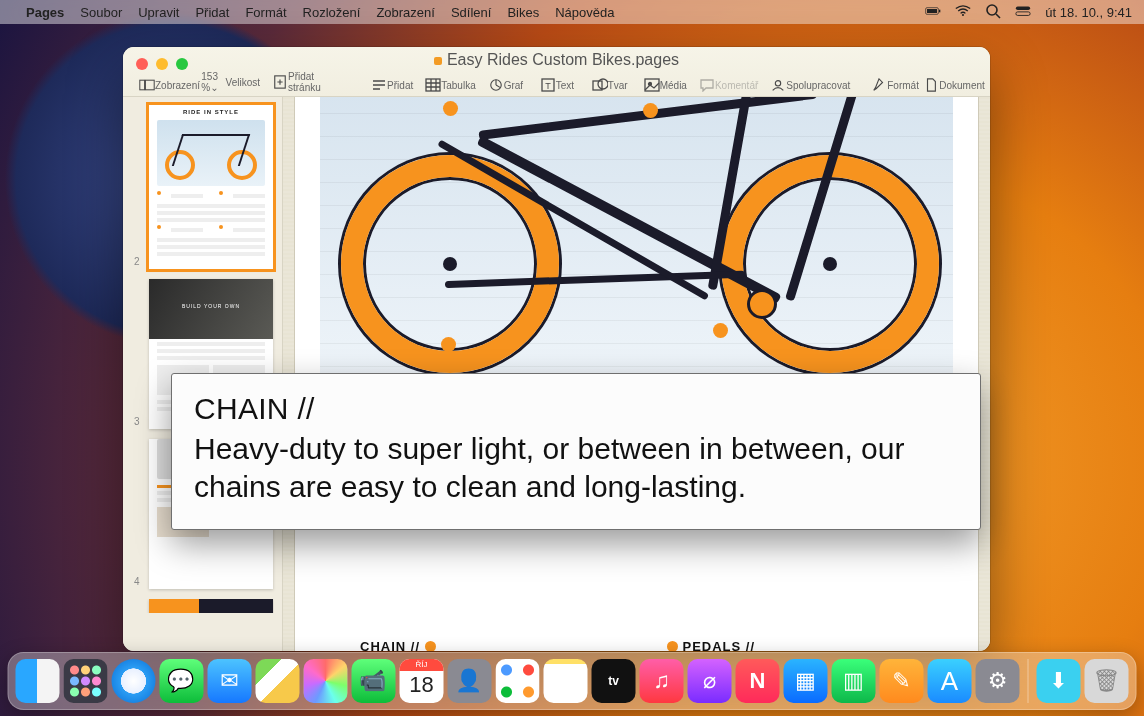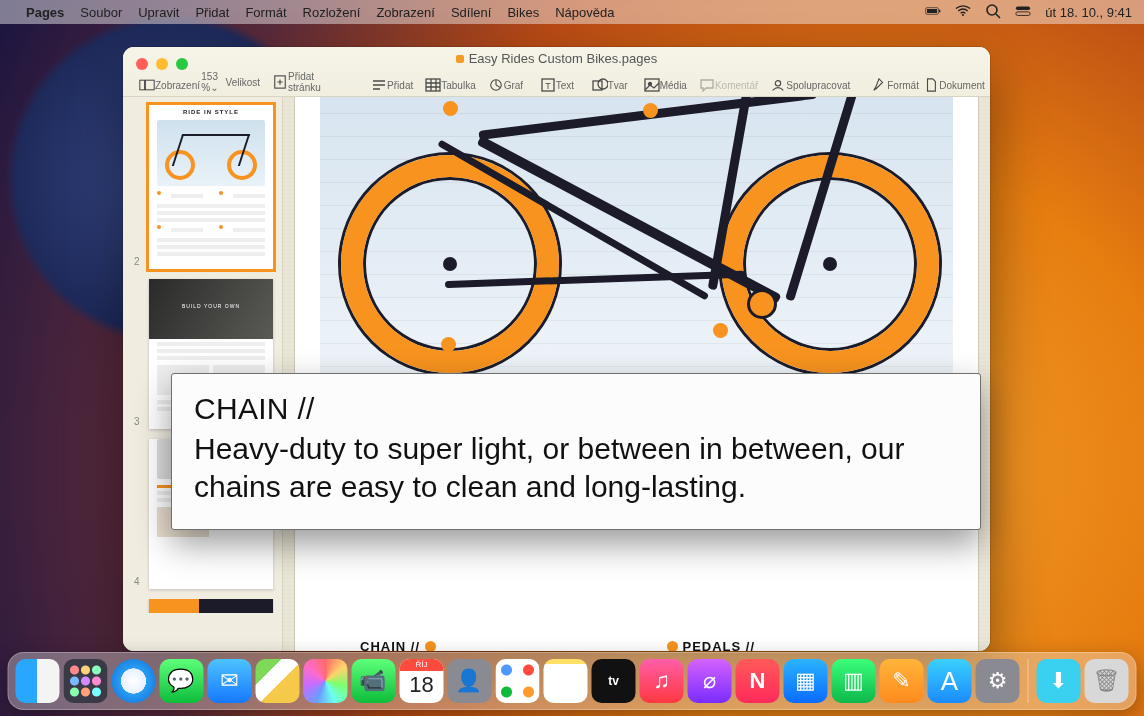--- a/index.html
+++ b/index.html
@@ -18,21 +18,21 @@
   .menubar .status { display:flex; align-items:center; gap:14px; }
   .menubar .status svg { width:16px; height:16px; }
   .menubar .datetime { font-size:13px; }
   
   .window { position:absolute; left:123px; top:47px; width:867px; height:604px; background:#f6f4e8;
             border-radius:11px; box-shadow:0 25px 55px rgba(0,0,0,.45), 0 0 0 1px rgba(0,0,0,.12); overflow:hidden; }
   .titlebar { height:50px; background:linear-gradient(#f6f4e8,#f1eee0); border-bottom:1px solid #d8d4c4; position:relative; }
   .traffic { position:absolute; left:13px; top:11px; display:flex; gap:8px; }
   .traffic span { width:12px; height:12px; border-radius:50%; display:block; }
   .tclose{background:#ff5f57;} .tmin{background:#febc2e;} .tmax{background:#28c840;}
-  .wtitle { position:absolute; top:4px; left:0; right:0; text-align:center; font-size:13px; color:#555; font-weight:500; }
+  .wtitle { position:absolute; top:4px; left:0; right:0; text-align:center; font-size:16px; color:#555; font-weight:500; }
   .wtitle .dot{ display:inline-block; width:8px; height:8px; background:#f39b24; border-radius:2px; margin-right:5px; vertical-align:0px;}
   .toolbar { position:absolute; left:0; right:0; bottom:3px; height:28px; display:flex; align-items:flex-end; padding:0 10px; gap:0; }
   .tbtn { display:flex; flex-direction:row; align-items:center; font-size:10px; color:#666; min-width:52px; padding:0 6px; }
   .tbtn .ticon { height:14px; display:flex; align-items:center; justify-content:center; margin-bottom:1px; }
   .tbtn svg { width:16px; height:14px; stroke:#4a4a4a; fill:none; stroke-width:1.3; }
   .tbtn.dimmed { opacity:.4; }
   .toolbar .group { display:flex; }
   .toolbar .gap { width:28px; }
   .toolbar .bigspacer { flex:1; }
   

